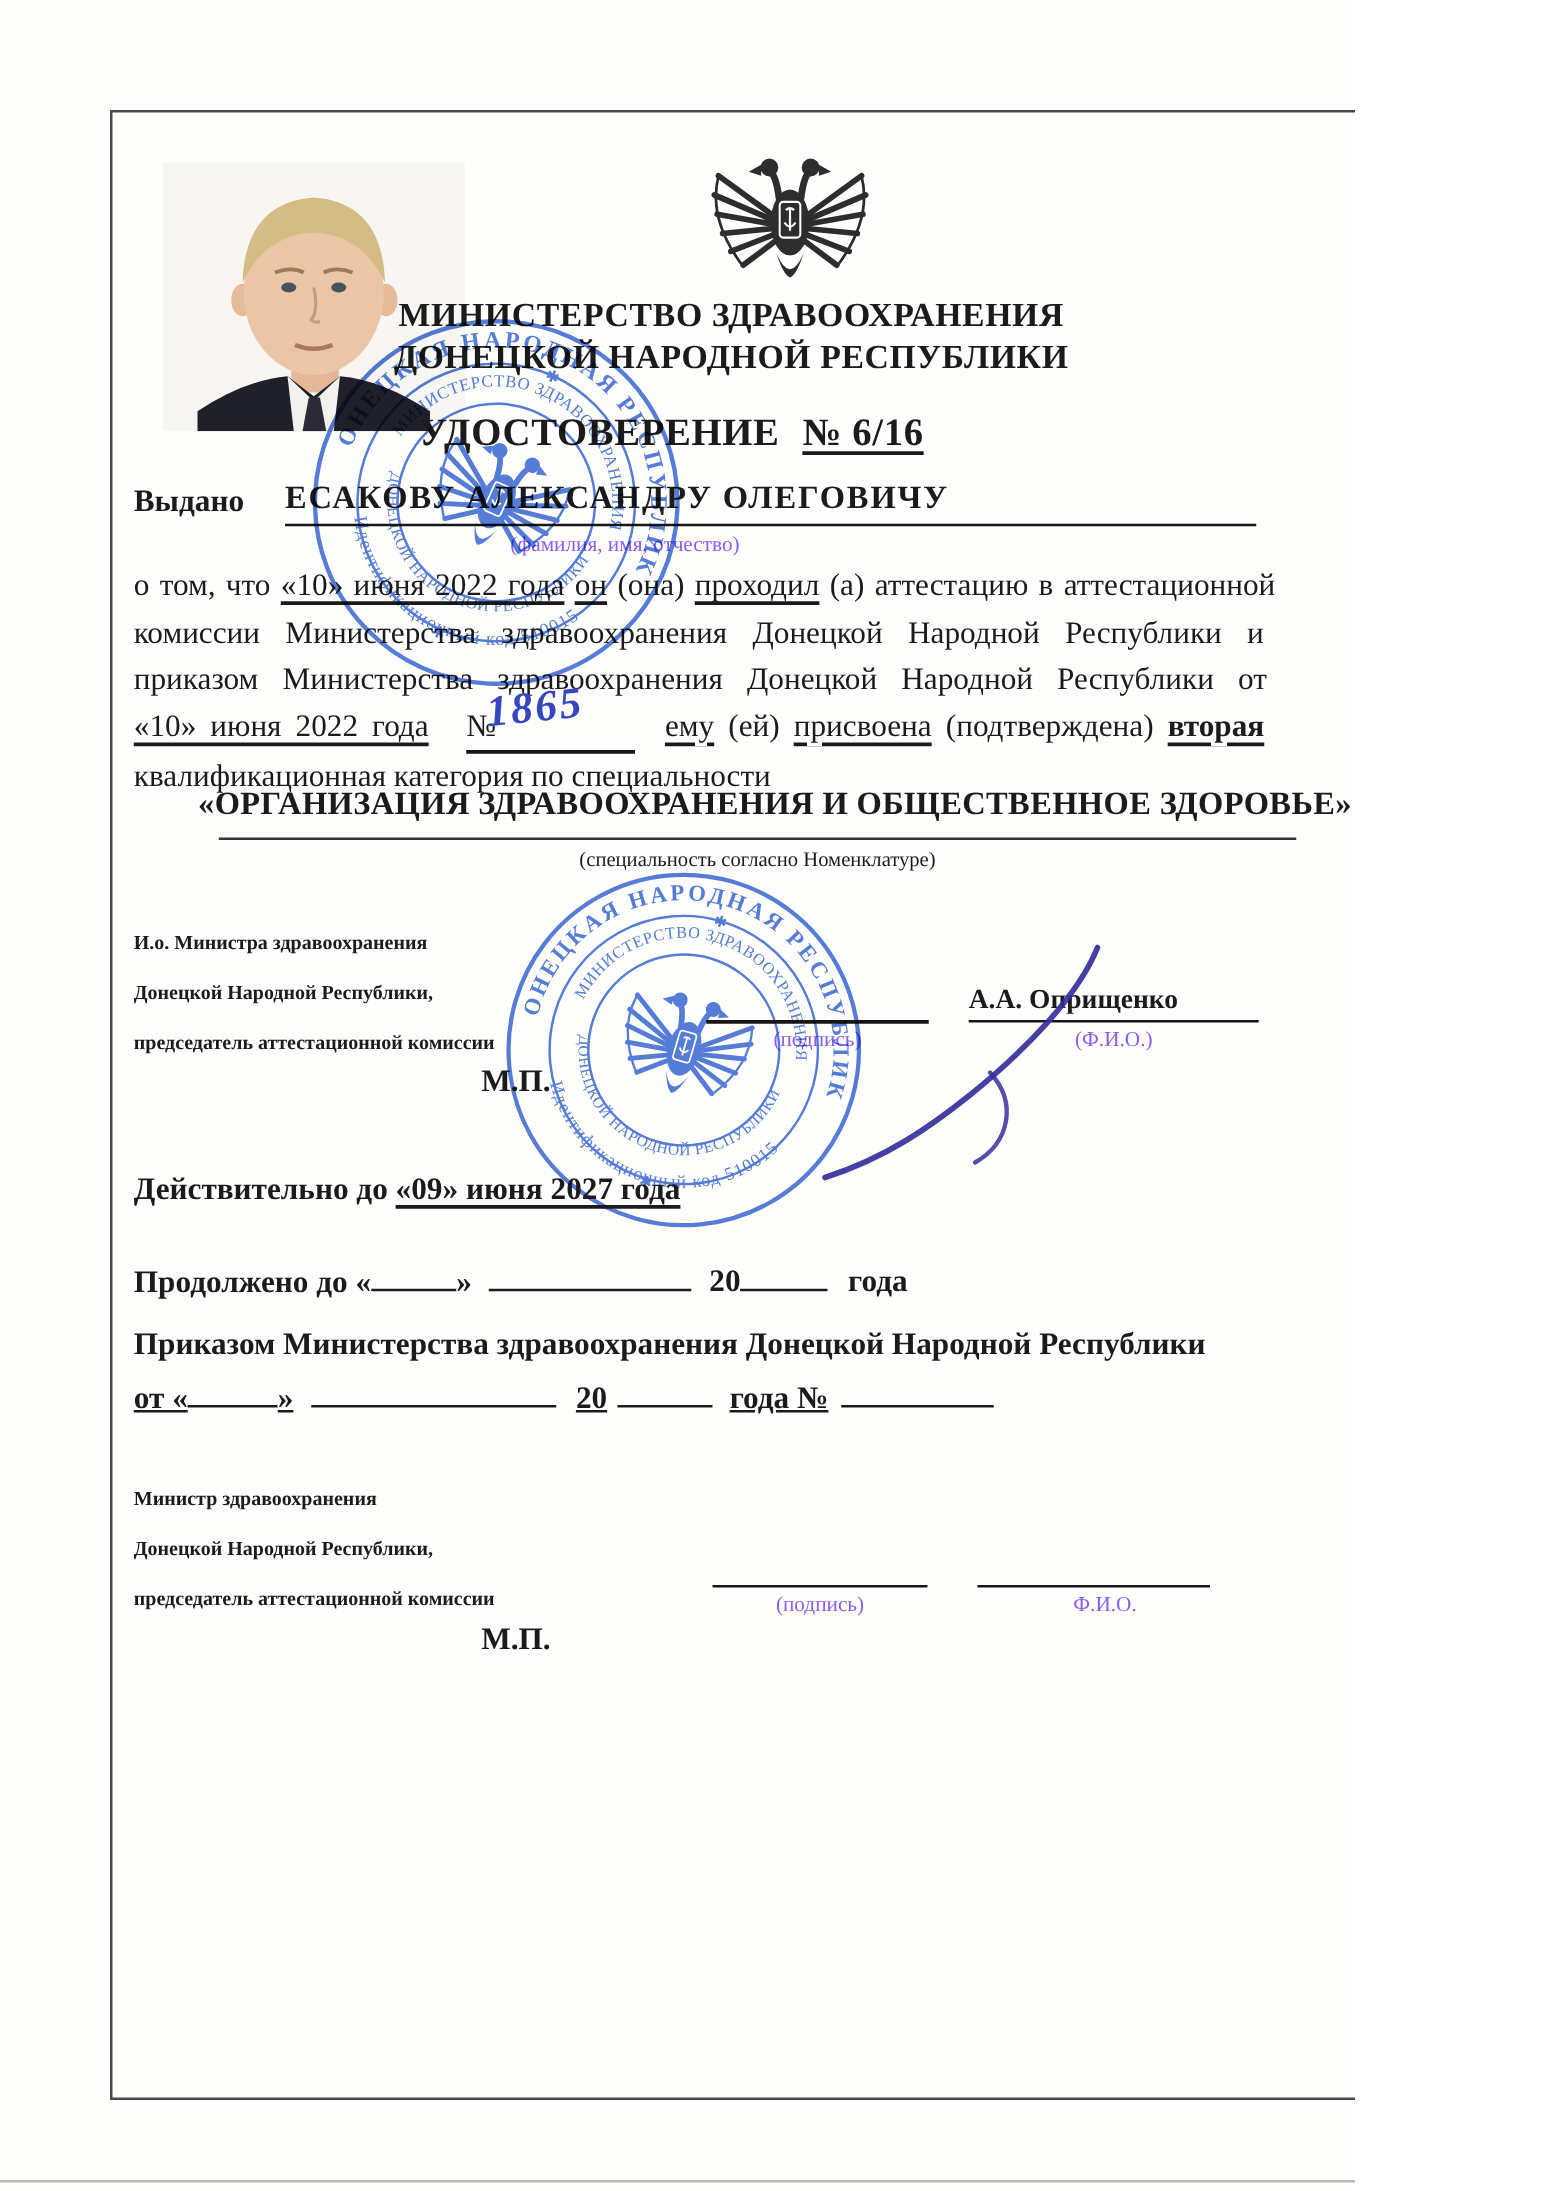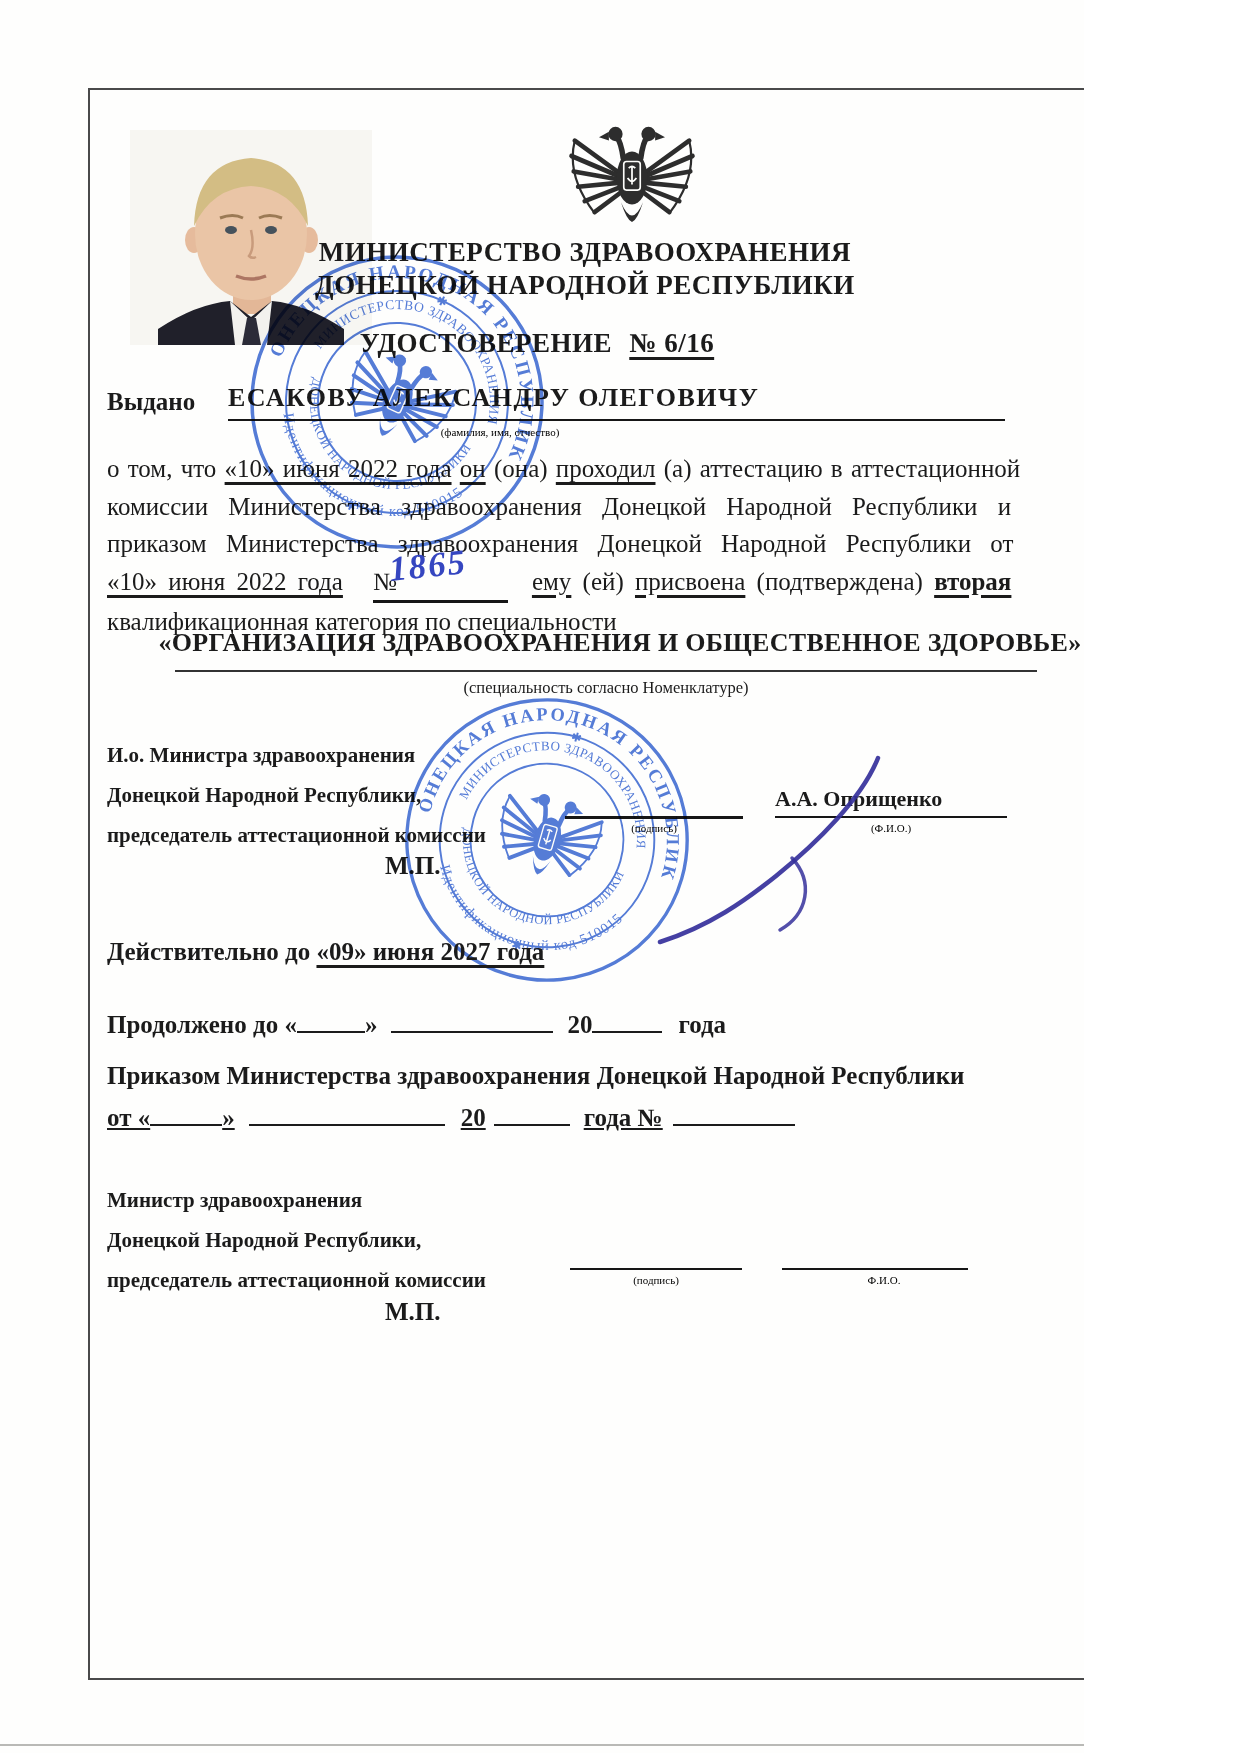--- a/index.html
+++ b/index.html
@@ -8,27 +8,27 @@
     font-family:"Liberation Serif", serif; color:#1b1b1b; overflow:hidden;
   }
   .frame{
     position:absolute; left:88px; top:88px; width:1062px; height:1588px;
     border:2px solid #4a4a4a; background:transparent;
   }
   .abs{position:absolute;}
   .b{font-weight:bold;text-align:center;}
   .u{text-decoration:underline; text-decoration-thickness:2.5px; text-underline-offset:5px;}
   .center{text-align:center;}
-  .cap{font-size:11px; color:#000000;}
+  .cap{font-size:17px; color:#8b5cf6;}
   .blank{display:inline-block; border-bottom:2.5px solid #1c1c1c; height:1.05em; vertical-align:baseline;}
   .ministry{font-size:27px; font-weight:bold; letter-spacing:0.5px; line-height:33px;}
-  .doctitle{font-size:27px; font-weight:bold; letter-spacing:0.5px;}
+  .doctitle{font-size:31px; font-weight:bold; letter-spacing:0.5px;}
   .bodyline{font-size:25px; line-height:37.5px; white-space:nowrap;}
   .ln1{word-spacing:2px;} .ln2{word-spacing:14px;} .ln3{word-spacing:13px;} .ln4{word-spacing:5px;}
-  .signrole{font-size:21px; font-weight:bold; line-height:40px;}
+  .signrole{font-size:16px; font-weight:bold; line-height:40px;}
   .formline{font-size:25px; font-weight:bold; white-space:nowrap;}
   .stamp{mix-blend-mode:multiply; opacity:0.82;}
   .no-blank{position:relative; display:inline-block; width:135px; border-bottom:3px solid #161616; margin:0 24px 0 30px;}
   .hand-num{
     position:absolute; left:16px; top:-16px; font-size:35px; font-style:italic;
     color:#3546c0; transform:rotate(-6deg); font-weight:bold; letter-spacing:2px;
   }
   .bottom-scan-edge{position:absolute; left:0; top:1744px; width:1240px; height:2px; background:#b9b9b6;}
 </style>
 </head>

